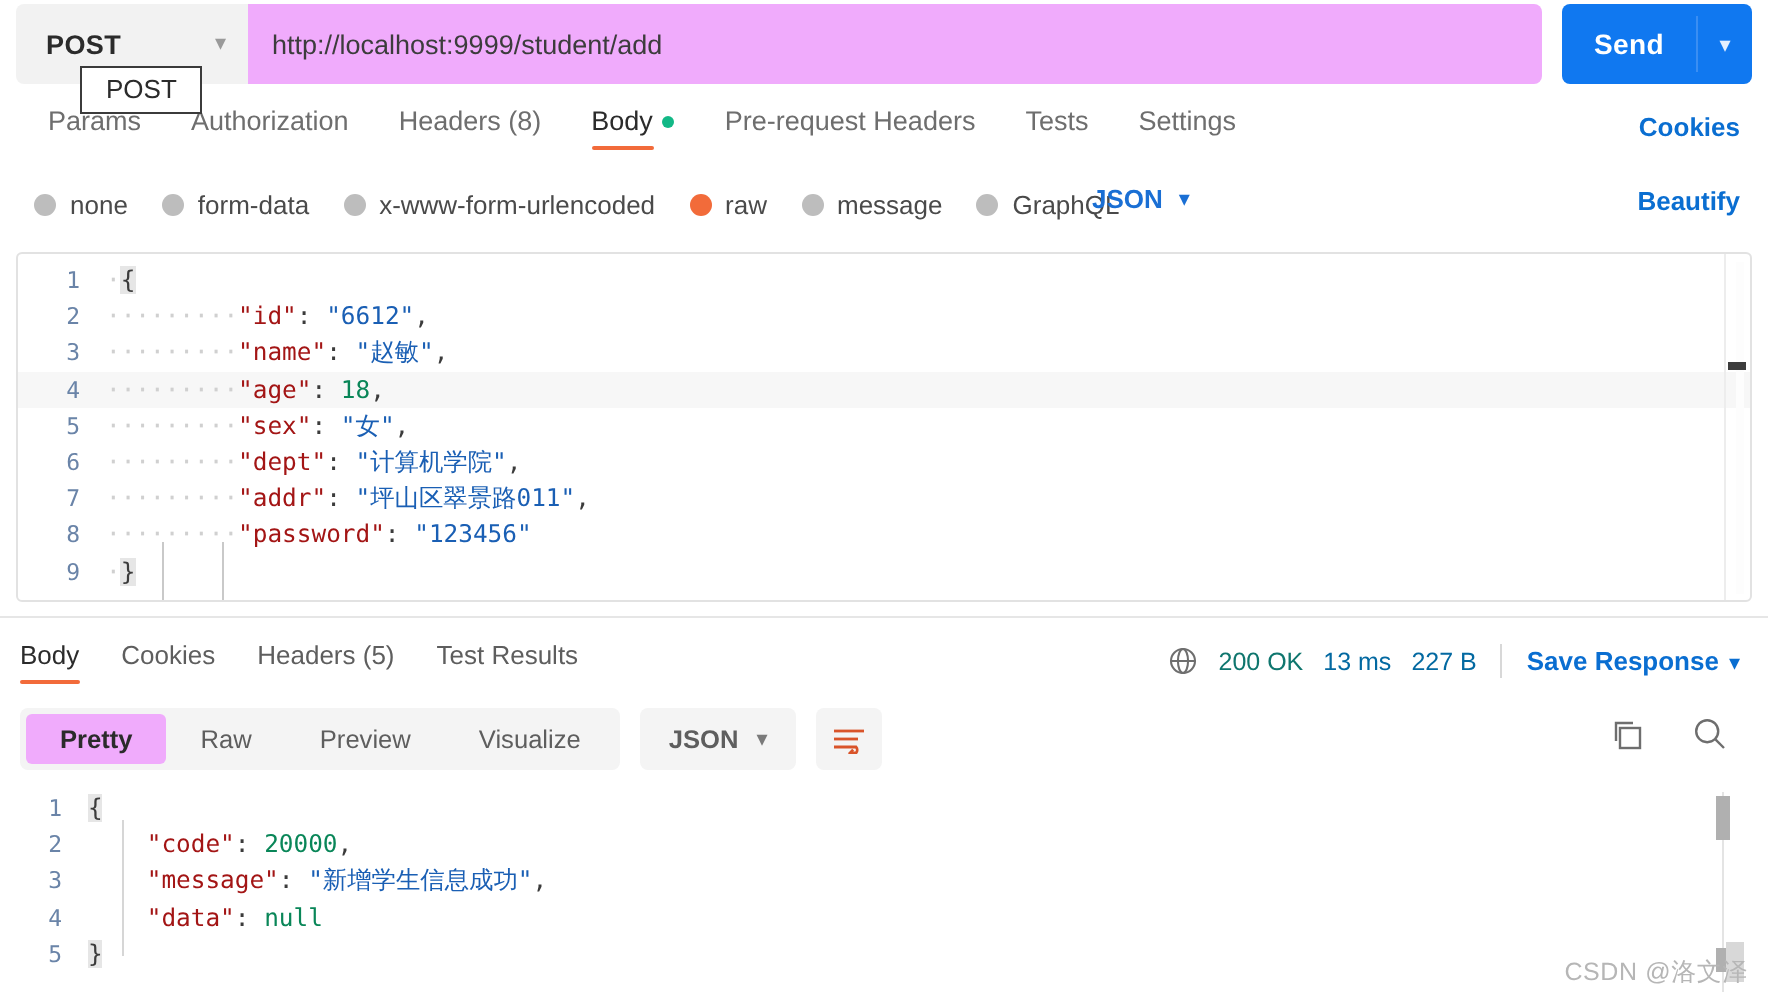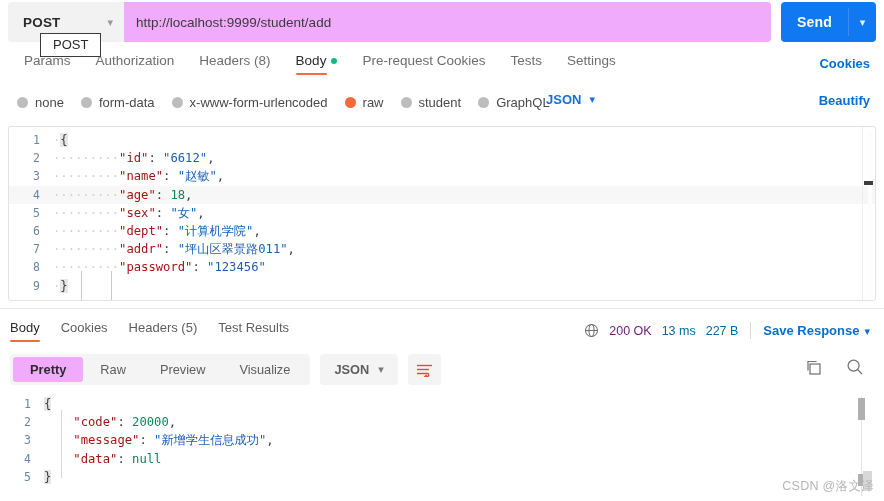--- a/index.html
+++ b/index.html
@@ -117,21 +117,21 @@
     position:absolute; left:10px; top:320px; display:flex; align-items:flex-start; gap:21px;
   }
   .rtab { position:relative; font-size:13px; color:#5e5e5e; cursor:pointer; padding-bottom:7px; white-space:nowrap; }
   .rtab.active { color:#2b2b2b; }
   .rtab .udl { position:absolute; left:0; right:0; bottom:0; height:2.5px; background:#f26b3a; border-radius:2px; }
 
   .status {
     position:absolute; right:14px; top:322px; display:flex; align-items:center; gap:10px;
   }
   .globe { width:15px; height:15px; }
-  .st { font-size:12.5px; color:#701a75; }
+  .st { font-size:12.5px; color:#0f766e; }
   .st.ms, .st.size { color:#0369a1; }
   .sep { width:1px; height:17px; background:#d8d8d8; margin: 0 2px; }
   .saveresp { font-size:13px; color:#0a6ed1; font-weight:bold; cursor:pointer; }
   .saveresp .c { font-weight:normal; font-size:11px; margin-left:5px; }
 
   
   .viewbar { position:absolute; left:10px; top:354px; display:flex; align-items:center; gap:10px; }
   .seg {
     display:flex; background:#f4f4f4; border-radius:4px; height:31px; align-items:center; padding:3px;
   }
@@ -184,21 +184,21 @@
       <div class="send-split"></div>
       <div class="send-caret">▾</div>
     </div>
   </div>
 
   <div class="tabs" id="req-tabs">
       <div class="tab"><span>Params</span></div>
       <div class="tab"><span>Authorization</span></div>
       <div class="tab"><span>Headers (8)</span></div>
       <div class="tab active"><span>Body</span><span class="greendot"></span><span class="udl"></span></div>
-      <div class="tab"><span>Pre-request Cookies</span></div>
+      <div class="tab"><span>Pre-request Headers</span></div>
       <div class="tab"><span>Tests</span></div>
       <div class="tab"><span>Settings</span></div>
     </div>
   <div class="cookies-link">Cookies</div>
 
   <div class="tooltip">POST</div>
 
   <div class="radios" id="radios">
       <div class="radio">
         <span class="dot"></span>
@@ -211,21 +211,21 @@
       <div class="radio">
         <span class="dot"></span>
         <span>x-www-form-urlencoded</span>
       </div>
       <div class="radio">
         <span class="dot on"></span>
         <span>raw</span>
       </div>
       <div class="radio">
         <span class="dot"></span>
-        <span>student</span>
+        <span>message</span>
       </div>
       <div class="radio">
         <span class="dot"></span>
         <span>GraphQL</span>
       </div>
     </div>
   <div class="json-sel">
     <span class="jtxt">JSON</span>
     <span class="jchev">▾</span>
   </div>

